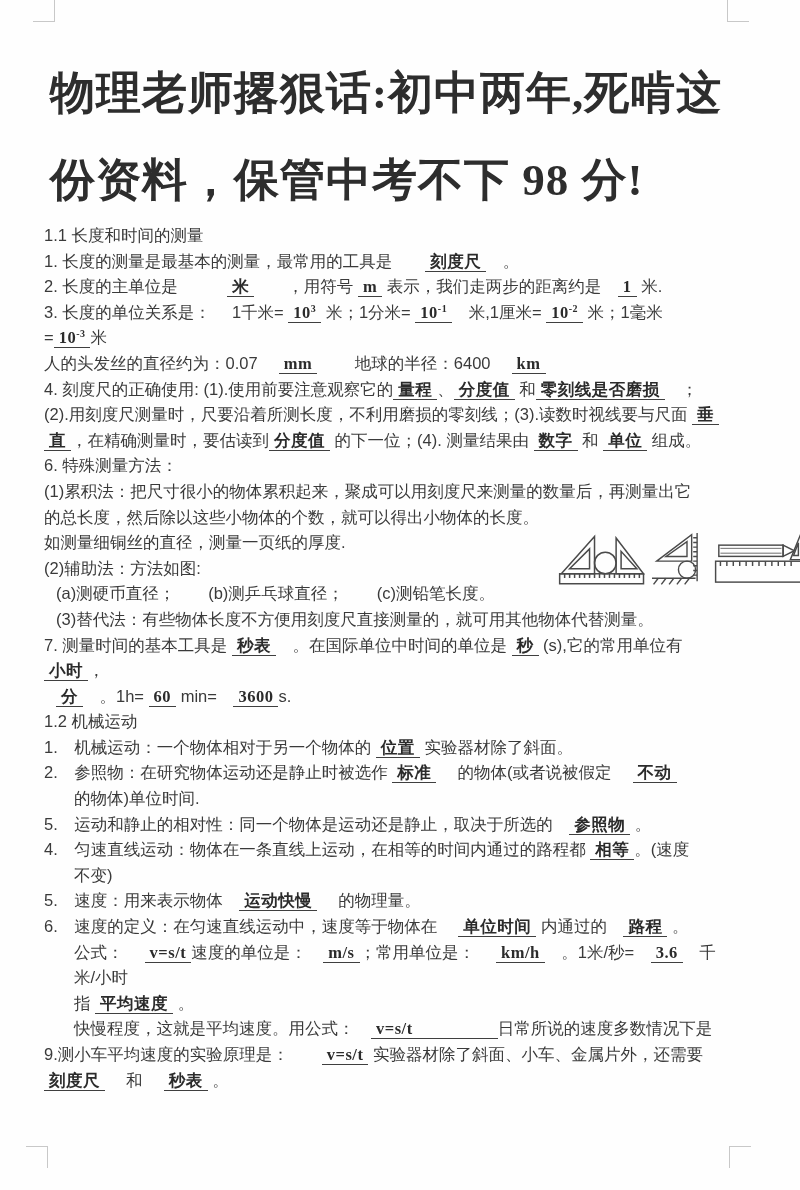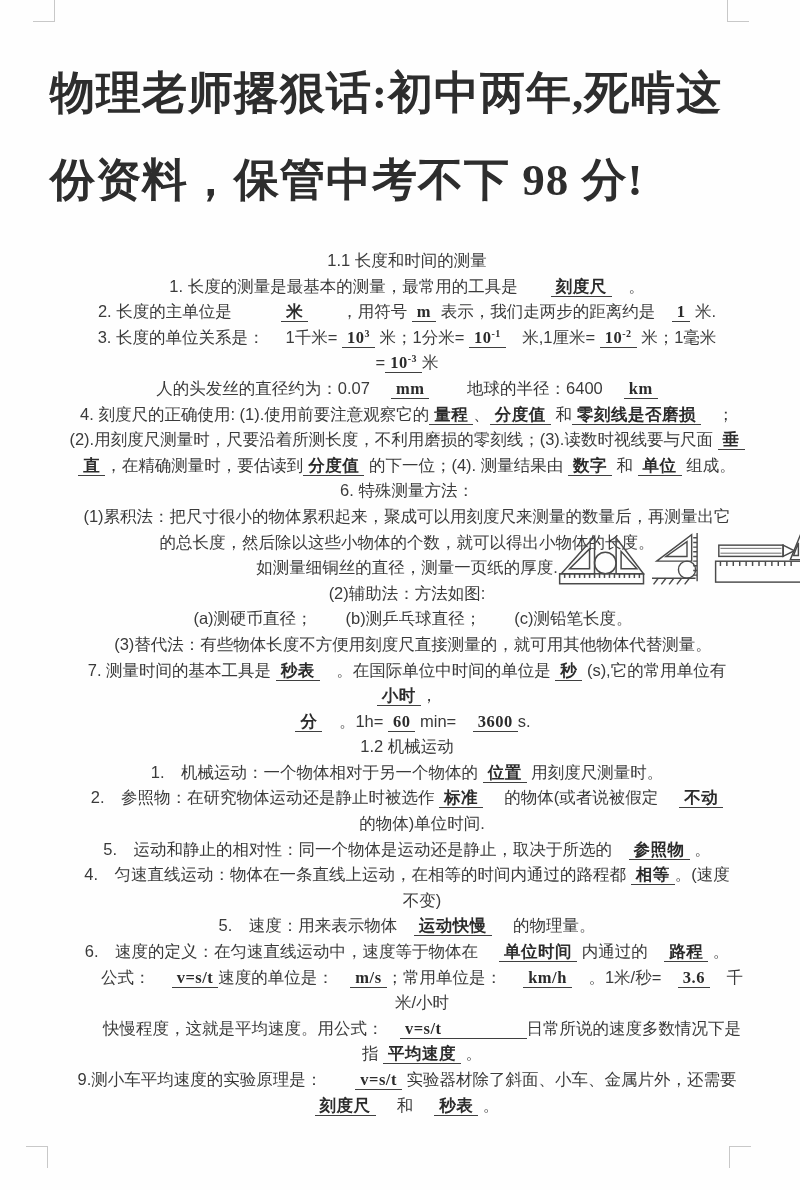--- a/index.html
+++ b/index.html
@@ -18,21 +18,21 @@
   .crop.bl{left:26px;top:1146px;border-right-width:1.5px;border-top-width:1.5px;}
   .crop.br{left:729px;top:1146px;border-left-width:1.5px;border-top-width:1.5px;}
   
   .title{
     position:absolute; left:50px; top:50px;
     font-family:"Liberation Serif","DejaVu Serif",serif;
     font-weight:bold; font-size:45px; line-height:87px;
     color:var(--title); letter-spacing:1px; white-space:nowrap;
   }
   
-  .docbody{position:absolute; left:44px; top:248px; width:726px;text-align:center;}
+  .docbody{position:absolute; left:44px; top:223px; width:726px;}
   .line{font-size:16.5px; line-height:25.6px; height:25.6px; white-space:nowrap;}
   .indent-1{padding-left:30px;}
   .indent-2{padding-left:12px;}
   .seg-print{color:var(--text);}
   .seg-hand{
     font-family:"Liberation Serif","DejaVu Serif",serif;
     font-weight:bold; color:var(--hand);
     border-bottom:1.6px solid #3f3f3f; padding:0 5px; letter-spacing:.5px;
   }
   .seg-wide{padding-right:85px;}
@@ -70,32 +70,32 @@
       <div class="line indent-0"><span class="seg-print">(1)累积法：把尺寸很小的物体累积起来，聚成可以用刻度尺来测量的数量后，再测量出它</span></div>
       <div class="line indent-0"><span class="seg-print">的总长度，然后除以这些小物体的个数，就可以得出小物体的长度。</span></div>
       <div class="line indent-0"><span class="seg-print">如测量细铜丝的直径，测量一页纸的厚度.</span></div>
       <div class="line indent-0"><span class="seg-print">(2)辅助法：方法如图:</span></div>
       <div class="line indent-2"><span class="seg-print">(a)测硬币直径；　　(b)测乒乓球直径；　　(c)测铅笔长度。</span></div>
       <div class="line indent-2"><span class="seg-print">(3)替代法：有些物体长度不方便用刻度尺直接测量的，就可用其他物体代替测量。</span></div>
       <div class="line indent-0"><span class="seg-print">7.  测量时间的基本工具是 </span><span class="seg-hand">秒表</span><span class="seg-print">　。在国际单位中时间的单位是 </span><span class="seg-hand">秒</span><span class="seg-print"> (s),它的常用单位有</span></div>
       <div class="line indent-0"><span class="seg-hand">小时</span><span class="seg-print">，</span></div>
       <div class="line indent-2"><span class="seg-hand">分</span><span class="seg-print">　。1h= </span><span class="seg-hand">60</span><span class="seg-print">  min=　</span><span class="seg-hand">3600</span><span class="seg-print">s.</span></div>
       <div class="line indent-0"><span class="seg-print">1.2 机械运动</span></div>
-      <div class="line indent-0"><span class="seg-print">1.　机械运动：一个物体相对于另一个物体的 </span><span class="seg-hand">位置</span><span class="seg-print"> 用刻度尺测量时。</span></div>
+      <div class="line indent-0"><span class="seg-print">1.　机械运动：一个物体相对于另一个物体的 </span><span class="seg-hand">位置</span><span class="seg-print"> 实验器材除了斜面。</span></div>
       <div class="line indent-0"><span class="seg-print">2.　参照物：在研究物体运动还是静止时被选作 </span><span class="seg-hand">标准</span><span class="seg-print">　 的物体(或者说被假定　 </span><span class="seg-hand">不动</span></div>
       <div class="line indent-1"><span class="seg-print">的物体)单位时间.</span></div>
       <div class="line indent-0"><span class="seg-print">5.　运动和静止的相对性：同一个物体是运动还是静止，取决于所选的　</span><span class="seg-hand">参照物</span><span class="seg-print"> 。</span></div>
       <div class="line indent-0"><span class="seg-print">4.　匀速直线运动：物体在一条直线上运动，在相等的时间内通过的路程都 </span><span class="seg-hand">相等</span><span class="seg-print">。(速度</span></div>
       <div class="line indent-1"><span class="seg-print">不变)</span></div>
       <div class="line indent-0"><span class="seg-print">5.　速度：用来表示物体　</span><span class="seg-hand">运动快慢</span><span class="seg-print">　 的物理量。</span></div>
       <div class="line indent-0"><span class="seg-print">6.　速度的定义：在匀速直线运动中，速度等于物体在　 </span><span class="seg-hand">单位时间</span><span class="seg-print"> 内通过的　</span><span class="seg-hand">路程</span><span class="seg-print"> 。</span></div>
       <div class="line indent-1"><span class="seg-print">公式：　 </span><span class="seg-hand">v=s/t</span><span class="seg-print">速度的单位是：　</span><span class="seg-hand">m/s</span><span class="seg-print">；常用单位是：　 </span><span class="seg-hand">km/h</span><span class="seg-print">　。1米/秒=　</span><span class="seg-hand">3.6</span><span class="seg-print">　千</span></div>
       <div class="line indent-1"><span class="seg-print">米/小时</span></div>
+      <div class="line indent-1"><span class="seg-print">指 </span><span class="seg-hand">平均速度</span><span class="seg-print"> 。</span></div>
       <div class="line indent-1"><span class="seg-print">快慢程度，这就是平均速度。用公式：　</span><span class="seg-hand seg-wide">v=s/t</span><span class="seg-print">日常所说的速度多数情况下是</span></div>
-      <div class="line indent-1"><span class="seg-print">指 </span><span class="seg-hand">平均速度</span><span class="seg-print"> 。</span></div>
       <div class="line indent-0"><span class="seg-print">9.测小车平均速度的实验原理是：　　</span><span class="seg-hand">v=s/t</span><span class="seg-print"> 实验器材除了斜面、小车、金属片外，还需要</span></div>
       <div class="line indent-0"><span class="seg-hand">刻度尺</span><span class="seg-print">　 和　 </span><span class="seg-hand">秒表</span><span class="seg-print"> 。</span></div>
     </div>
 
   <div class="figures">
 
     <svg width="88" height="62" viewBox="0 0 106 72" fill="none" stroke="#4a4a4a" stroke-width="1.8">
       <rect x="2" y="55" width="101" height="12"></rect>
       <path d="M8 55v5M14 55v5M20 55v5M26 55v5M32 55v5M38 55v5M44 55v5M50 55v5M56 55v5M62 55v5M68 55v5M74 55v5M80 55v5M86 55v5M92 55v5M98 55v5"></path>
       <polygon points="4,55 44,55 44,10"></polygon>

